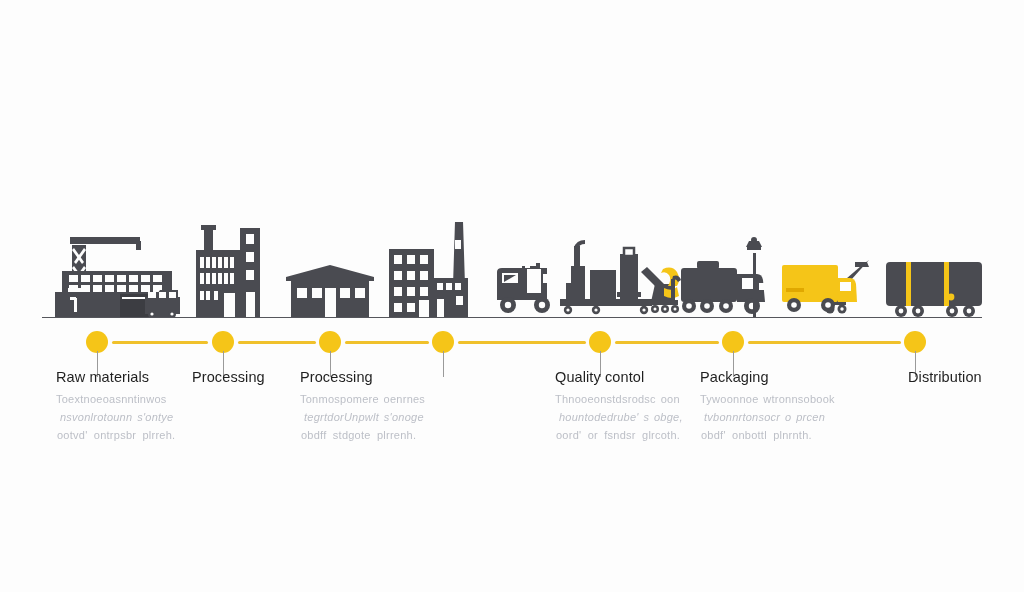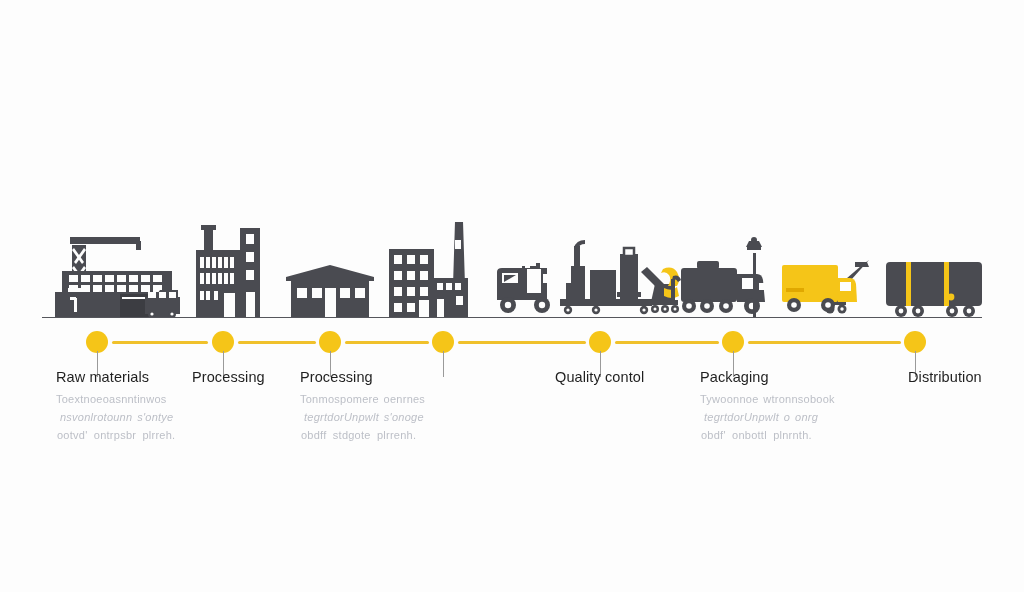--- a/index.html
+++ b/index.html
@@ -423,27 +423,32 @@
       <div class="cap-body">
         <div>Tonmospomere oenrnes</div>
         <div>tegrtdorUnpwlt s'onoge</div>
         <div>obdff stdgote plrrenh.</div>
       </div>
     </div>
 
 
     <div class="cap" style="left:555px;">
       <div class="cap-title">Quality contol</div>
+      <div class="cap-body">
+        <div>Thnooeonstdsrodsc oon</div>
+        <div>hountodedrube' s obge,</div>
+        <div>oord' or fsndsr glrcoth.</div>
+      </div>
     </div>
 
     <div class="cap" style="left:700px;">
       <div class="cap-title">Packaging</div>
       <div class="cap-body">
         <div>Tywoonnoe wtronnsobook</div>
-        <div>tegrtdorUnpwlt o onrg</div>
+        <div>tvbonnrtonsocr o prcen</div>
         <div>obdf' onbottl plnrnth.</div>
       </div>
     </div>
 
     <div class="cap" style="left:908px;">
       <div class="cap-title">Distribution</div>
     </div>
 
   </div>
 </div>

